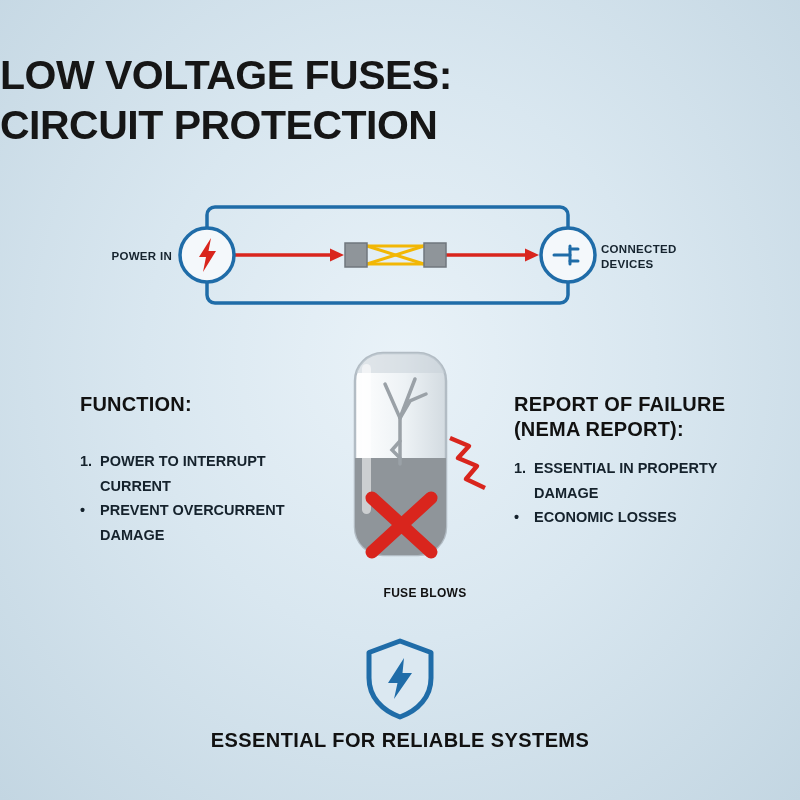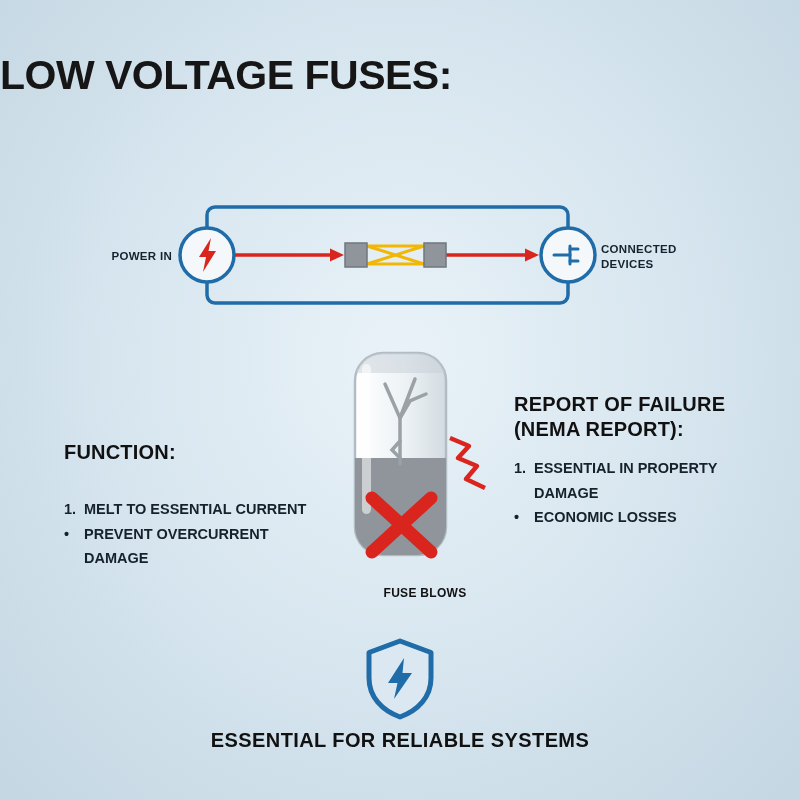--- a/index.html
+++ b/index.html
@@ -34,21 +34,21 @@
   .power-in { left: 86px; top: 249px; width: 86px; text-align: right; }
   .connected { left: 601px; top: 242px; width: 80px; text-align: left; }
   .abs { position: absolute; }
   .section-heading {
     font-size: 20px;
     font-weight: bold;
     color: #111;
     letter-spacing: 0.2px;
     line-height: 1.25;
   }
-  .func  { position: absolute; left: 64px;  top: 392px; width: 246px; margin-top: 48px; }
+  .func  { position: absolute; left: 80px;  top: 392px; width: 246px; }
   .impact{ position: absolute; left: 514px; top: 392px; width: 270px; }
   .func .items   { margin-top: 32px; }
   .impact .items { margin-top: 14px; }
   .item {
     display: flex;
     font-size: 14.5px;
     font-weight: bold;
     color: #15222c;
     line-height: 1.7;
   }
@@ -69,20 +69,21 @@
     letter-spacing: 0.4px; color: #111;
   }
 </style>
 </head>
 <body>
 
 <div class="canvas">
 
   <div class="title">
     <div>LOW VOLTAGE FUSES:</div>
+    <div>CIRCUIT PROTECTION</div>
   </div>
 
   <div class="small-label power-in">POWER IN</div>
   <div class="small-label connected">CONNECTED DEVICES</div>
 
   <svg class="abs" style="left:170px; top:193px;" width="460" height="124" viewBox="0 0 460 124">
 
     <rect x="37" y="14" width="361" height="96" rx="8" fill="none" stroke="#1f6ca8" stroke-width="3.5"></rect>
 
     <g>
@@ -115,21 +116,21 @@
         <line x1="400" y1="68" x2="408" y2="68"></line>
       </g>
     </g>
   </svg>
 
   <div class="func">
     <div class="section-heading">FUNCTION:</div>
     <div class="items">
       <div class="item">
         <span class="marker">1.</span>
-        <span class="text">MELT TO ESSENTIAL CURRENT</span>
+        <span class="text">POWER TO INTERRUPT CURRENT</span>
       </div>
       <div class="item">
         <span class="marker">•</span>
         <span class="text">PREVENT OVERCURRENT DAMAGE</span>
       </div>
     </div>
   </div>
 
   <div class="impact">
     <div class="section-heading">REPORT OF FAILURE</div>

